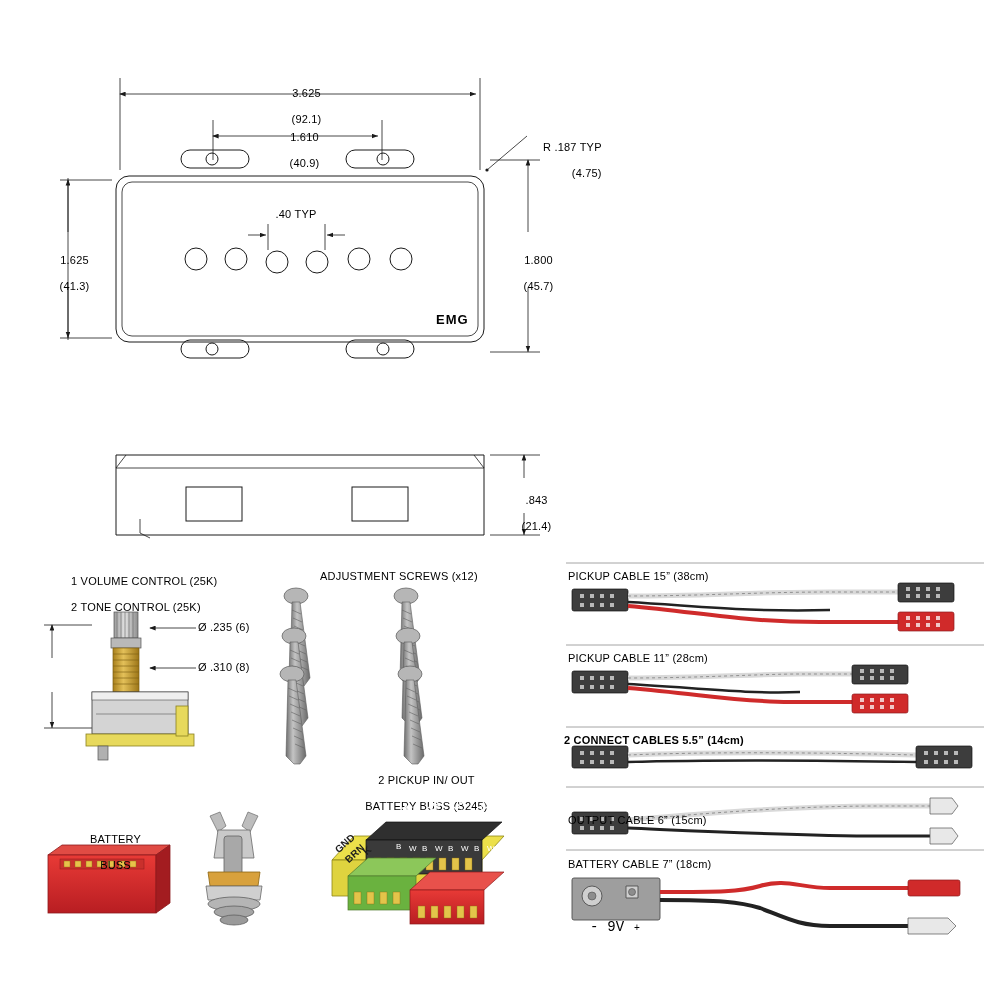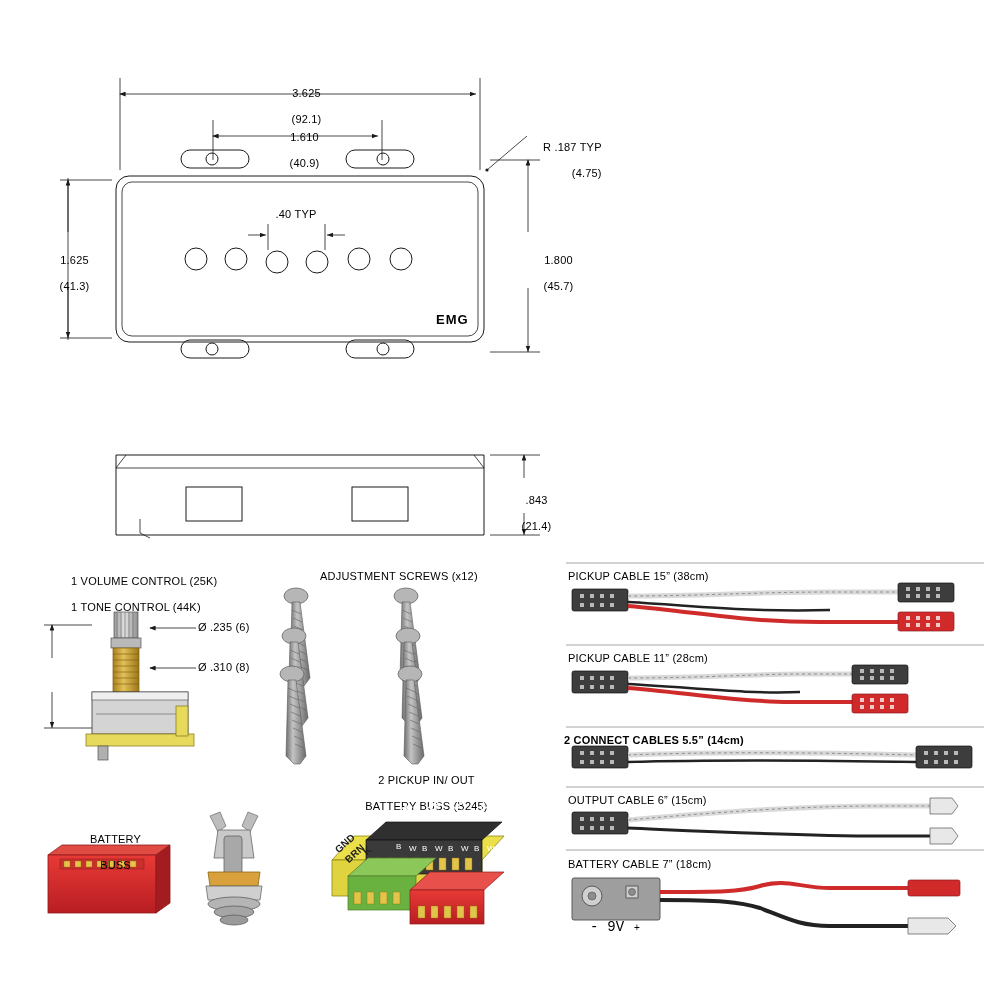--- a/index.html
+++ b/index.html
@@ -464,35 +464,35 @@
     <span>(4.75)</span>
   </div>
 
   <div class="lbl c" style="left:236px;top:208px;width:120px;">.40 TYP</div>
 
   <div class="lbl c" style="left:28px;top:241px;width:80px;">
     <span>1.625</span><br>
     <span>(41.3)</span>
   </div>
 
-  <div class="lbl c" style="left:512px;top:241px;width:80px;">
+  <div class="lbl c" style="left:492px;top:241px;width:80px;">
     <span>1.800</span><br>
     <span>(45.7)</span>
   </div>
 
   <div class="emg-logo" style="left:420px;top:312px;">EMG</div>
 
   <div class="lbl c" style="left:490px;top:481px;width:80px;">
     <span>.843</span><br>
     <span>(21.4)</span>
   </div>
 
   <div class="lbl" style="left:58px;top:562px;">
     <span>1 VOLUME CONTROL (25K)</span><br>
-    <span>1 TONE CONTROL (44K)</span>
+    <span>2 TONE CONTROL (25K)</span>
   </div>
 
   <div class="lbl" style="left:198px;top:621px;">Ø .235 (6)</div>
   <div class="lbl" style="left:198px;top:661px;">Ø .310 (8)</div>
 
 
   <div class="lbl" style="left:320px;top:570px;">ADJUSTMENT SCREWS (x12)</div>
 
   <div class="lbl c" style="left:48px;top:820px;width:122px;">
     <span>BATTERY</span><br>
@@ -520,19 +520,19 @@
     <div class="lbl" style="left:435px;top:842px;color:#fff;font-size:8px;">W</div>
     <div class="lbl" style="left:448px;top:842px;color:#fff;font-size:8px;">B</div>
     <div class="lbl" style="left:461px;top:842px;color:#fff;font-size:8px;">W</div>
     <div class="lbl" style="left:474px;top:842px;color:#fff;font-size:8px;">B</div>
     <div class="lbl" style="left:487px;top:842px;color:#fff;font-size:8px;">W</div>
   </div>
 
   <div class="lbl" style="left:568px;top:570px;">PICKUP CABLE 15” (38cm)</div>
   <div class="lbl" style="left:568px;top:652px;">PICKUP CABLE 11” (28cm)</div>
   <div class="lbl" style="left:564px;top:734px;font-weight:bold;">2 CONNECT CABLES 5.5” (14cm)</div>
-  <div class="lbl" style="left:568px;top:794px;">OUTPUT CABLE 6” (15cm)</div>
+  <div class="lbl" style="left:568px;top:814px;">OUTPUT CABLE 6” (15cm)</div>
   <div class="lbl" style="left:568px;top:858px;text-align:center;">BATTERY CABLE 7” (18cm)</div>
 
   <div class="lbl" style="left:590px;top:921px;font-size:14px;font-family:Liberation Mono, monospace;">- 9V</div>
   <div class="lbl" style="left:634px;top:921px;font-size:10px;">+</div>
 
 </div>
 
 </body></html>

